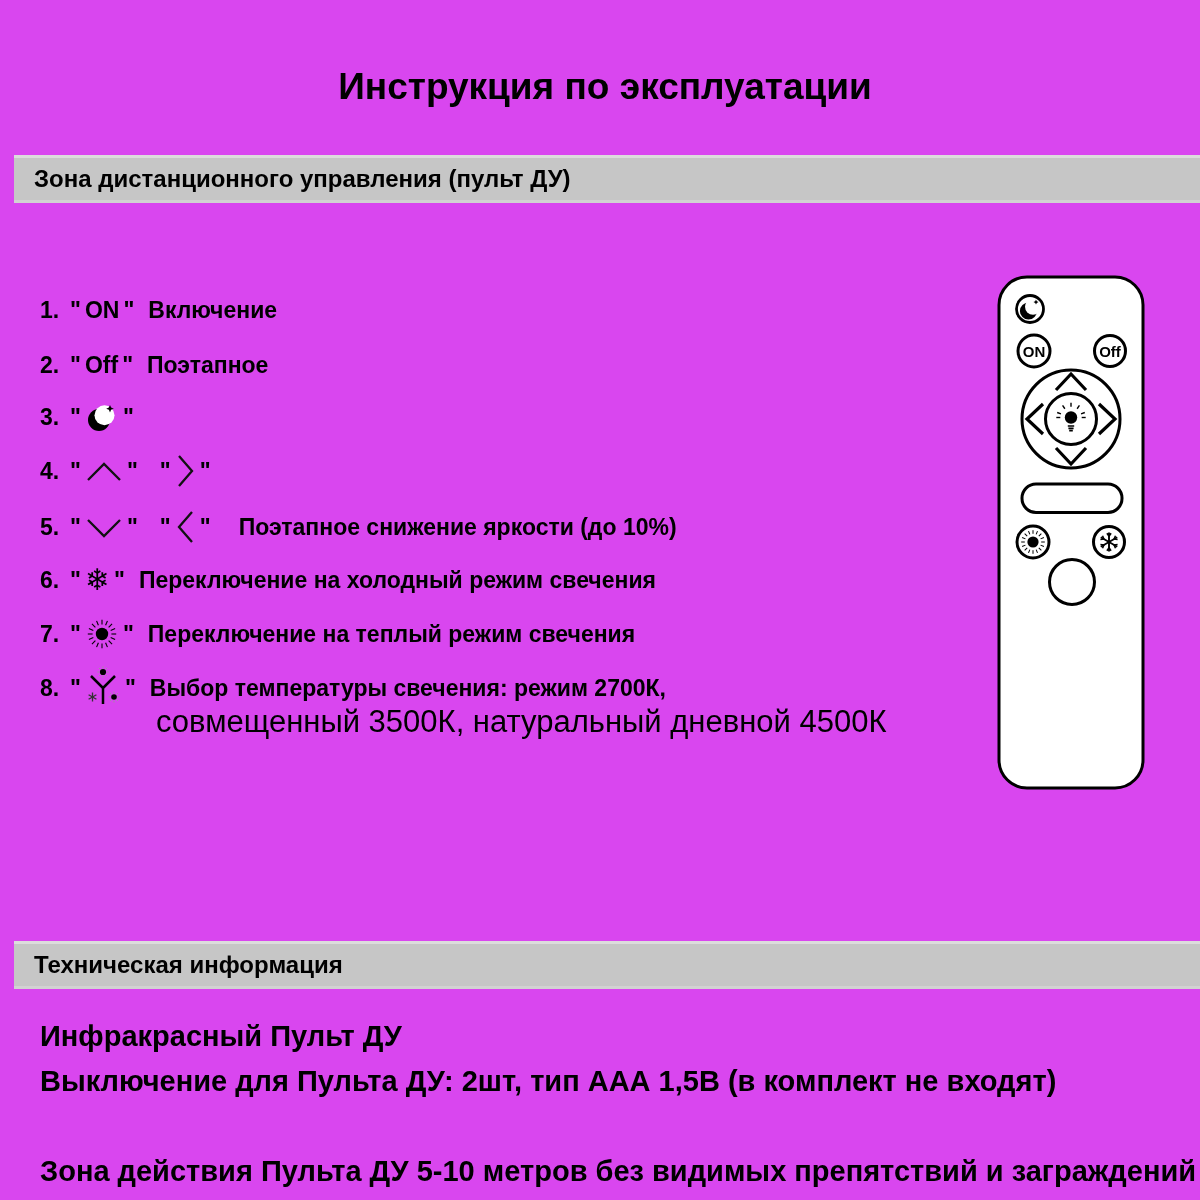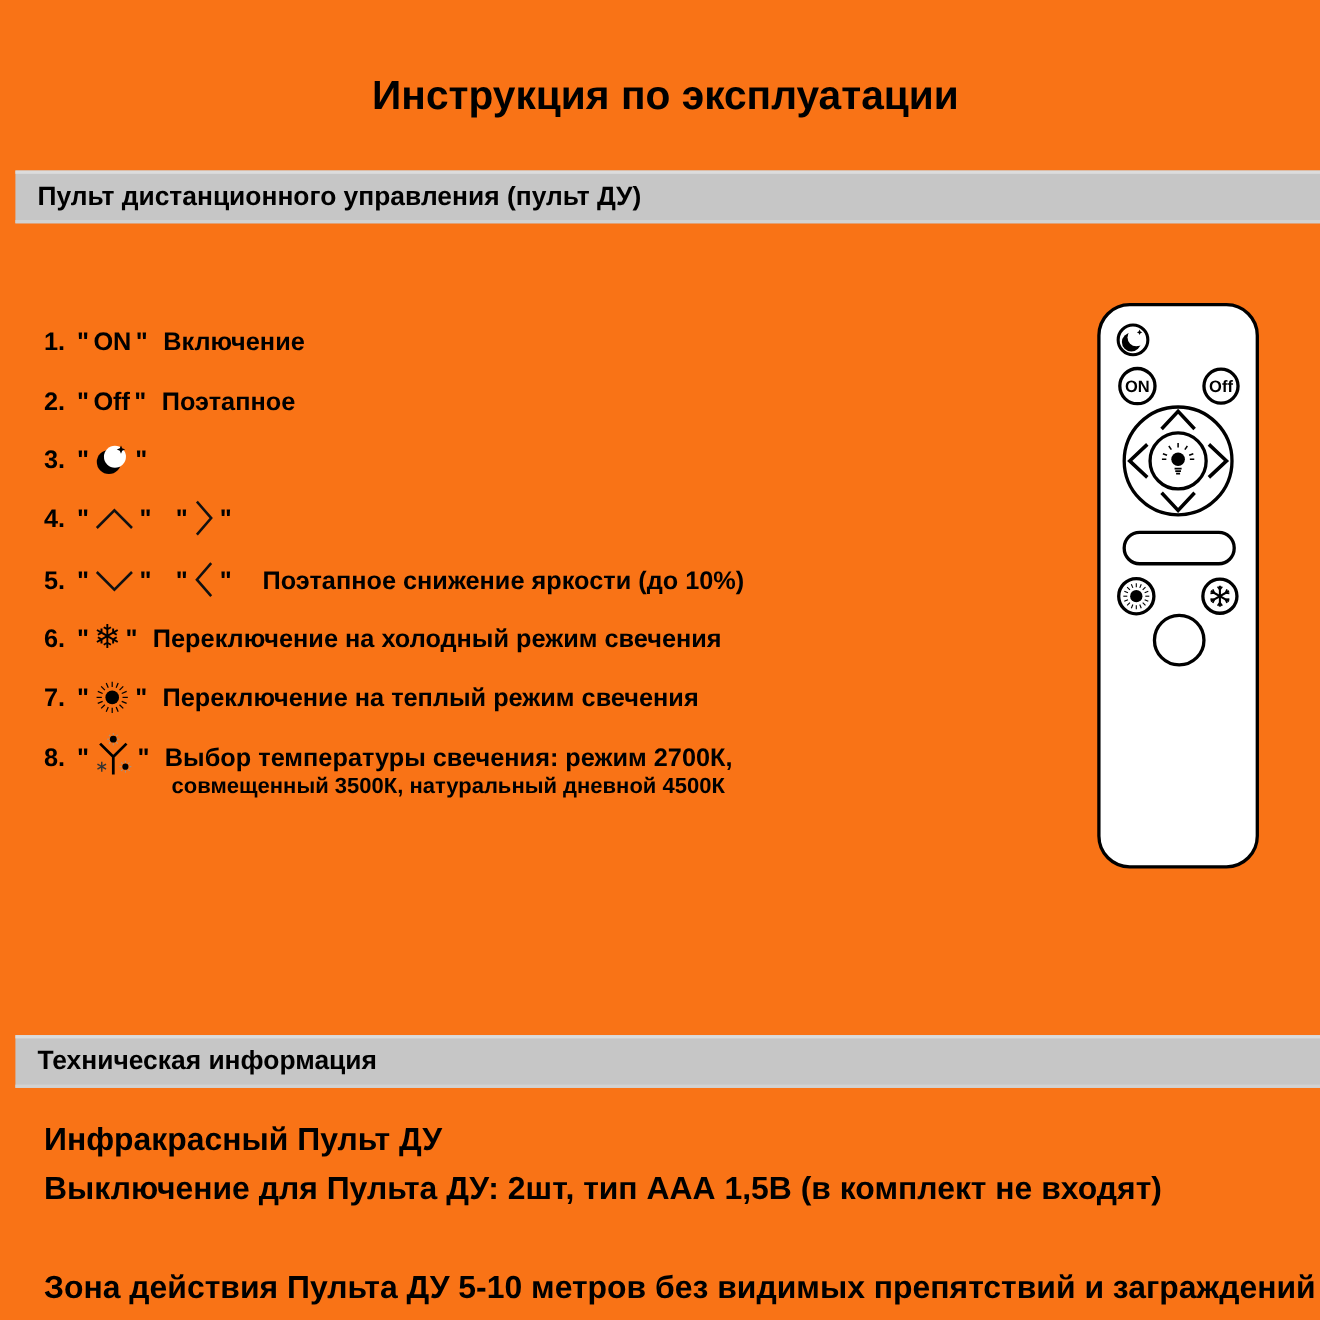--- a/index.html
+++ b/index.html
@@ -1,48 +1,48 @@
 <!DOCTYPE html>
 <html><head>
 <meta charset="utf-8">
 <style>
   html,body{margin:0;padding:0;background:#fff;}
-  .page{position:relative;width:1200px;height:1200px;background:#f97316;color:#000;
+  .page{position:relative;width:1200px;height:1200px;background:#d946ef;color:#000;
         font-family:"Liberation Sans",sans-serif;overflow:hidden;}
   .title{position:absolute;top:66px;left:0;width:1210px;margin:0;text-align:center;
          font-size:37px;font-weight:bold;}
   .bar{position:absolute;left:14px;right:0;height:48px;background:#c6c6c6;
        border-top:3px solid #dcdcdc;border-bottom:3px solid #d2d2d2;box-sizing:border-box;
        display:flex;align-items:center;padding-left:20px;font-size:24px;font-weight:bold;}
   .bar1{top:155px;}
   .bar2{top:941px;}
   .item{position:absolute;left:40px;height:34px;display:flex;align-items:center;
         font-size:23px;font-weight:bold;white-space:nowrap;}
   .num{display:inline-block;width:26px;}
   .q{margin:0 4px;}
   .q2{margin-left:18px;}
   .icn{display:inline-flex;align-items:center;justify-content:center;line-height:0;}
   .snowglyph{font-size:30px;line-height:30px;font-family:"DejaVu Sans",sans-serif;}
   .desc{margin-left:10px;}
   .desc-far{margin-left:24px;}
-  .item8-line2{position:absolute;left:156px;top:704px;font-size:20px;font-weight:bold;text-align:center;}
+  .item8-line2{position:absolute;left:156px;top:704px;font-size:31px;font-weight:normal;text-align:center;}
   .techline{position:absolute;left:40px;height:30px;line-height:30px;
             font-size:29px;font-weight:bold;white-space:nowrap;}
   .remote{position:absolute;left:995px;top:270px;}
   svg{overflow:visible;}
 </style>
 </head>
 <body>
 
 <div class="page">
 
   <h1 class="title">Инструкция по эксплуатации</h1>
 
   <div class="bar bar1">
-    <span>Пульт дистанционного управления (пульт ДУ)</span>
+    <span>Зона дистанционного управления (пульт ДУ)</span>
   </div>
 
   <div class="item" style="top:293px">
     <span class="num">1.</span>
     <span class="q">"</span>
     <span>ON</span>
     <span class="q">"</span>
     <span class="desc">Включение</span>
   </div>
 

